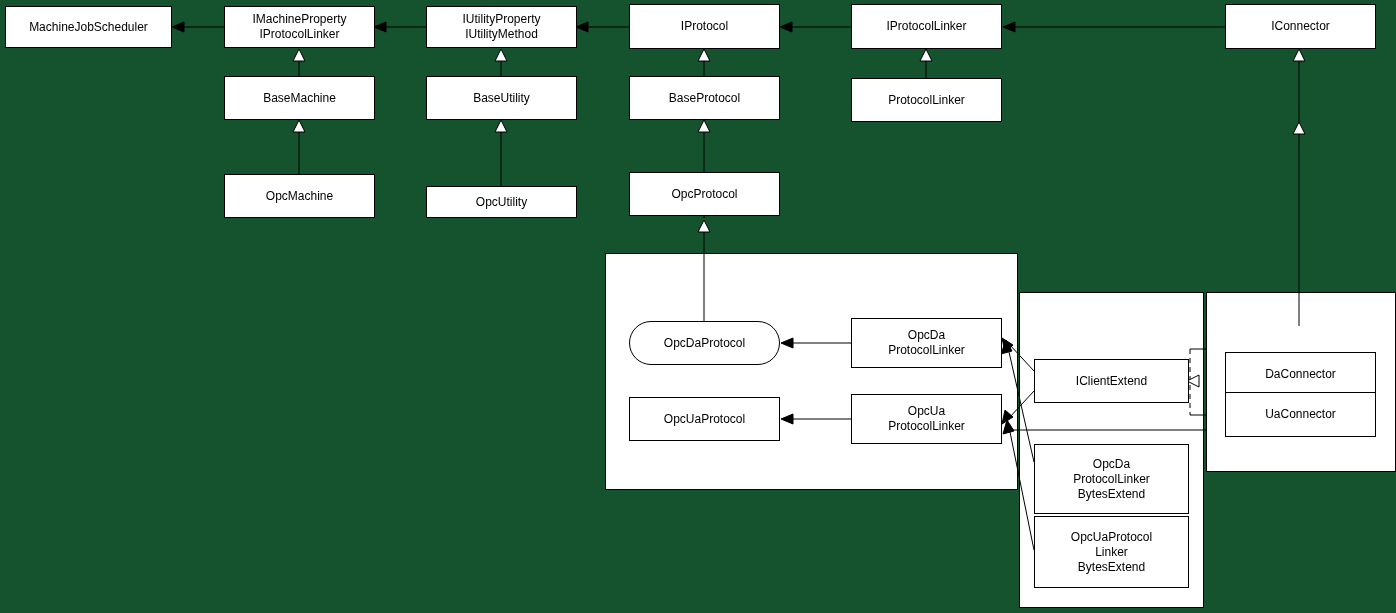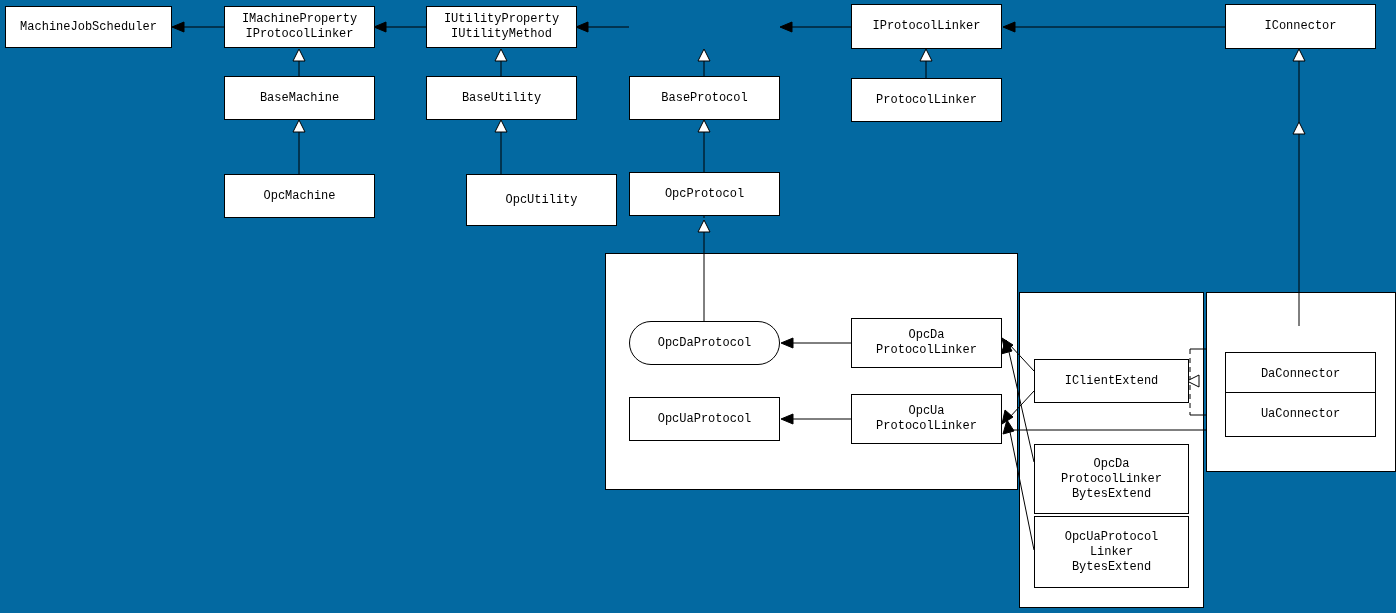--- a/index.html
+++ b/index.html
@@ -4,22 +4,22 @@
 <style>
   html, body {
     margin: 0;
     padding: 0;
     background: #ffffff;
   }
   #canvas {
     position: relative;
     width: 1396px;
     height: 613px;
-    background: #0369a1;
-    font-family: Liberation Mono, monospace;
+    background: #14532d;
+    font-family: Liberation Sans, sans-serif;
     overflow: hidden;
   }
   .node {
     position: absolute;
     box-sizing: border-box;
     border: 1px solid #000000;
     background: #ffffff;
     display: flex;
     align-items: center;
     justify-content: center;
@@ -149,37 +149,38 @@
   </svg>
 
   <div class="node" style="left:5px; top:6px; width:167px; height:42px;">MachineJobScheduler</div>
 
   <div class="node" style="left:224px; top:6px; width:151px; height:42px;">IMachineProperty
 IProtocolLinker</div>
 
   <div class="node" style="left:426px; top:6px; width:151px; height:42px;">IUtilityProperty
 IUtilityMethod</div>
 
+  <div class="node" style="left:629px; top:4px; width:151px; height:45px;">IProtocol</div>
 
   <div class="node" style="left:851px; top:4px; width:151px; height:45px;">IProtocolLinker</div>
 
   <div class="node" style="left:1225px; top:4px; width:151px; height:45px;">IConnector</div>
 
   <div class="node" style="left:224px; top:76px; width:151px; height:44px;">BaseMachine</div>
 
   <div class="node" style="left:426px; top:76px; width:151px; height:44px;">BaseUtility</div>
 
   <div class="node" style="left:629px; top:76px; width:151px; height:44px;">BaseProtocol</div>
 
   <div class="node" style="left:851px; top:78px; width:151px; height:44px;">ProtocolLinker</div>
 
 
   <div class="node" style="left:224px; top:174px; width:151px; height:44px;">OpcMachine</div>
 
-  <div class="node" style="left:426px; top:174px; width:151px; height:52px;margin-left:40px;">OpcUtility</div>
+  <div class="node" style="left:426px; top:186px; width:151px; height:32px;">OpcUtility</div>
 
   <div class="node" style="left:629px; top:172px; width:151px; height:44px;">OpcProtocol</div>
 
   <div class="node" style="left:629px; top:321px; width:151px; height:44px;border-radius:22px;">OpcDaProtocol</div>
 
   <div class="node" style="left:629px; top:397px; width:151px; height:44px;">OpcUaProtocol</div>
 
   <div class="node" style="left:851px; top:318px; width:151px; height:50px;">OpcDa
 ProtocolLinker</div>
 

